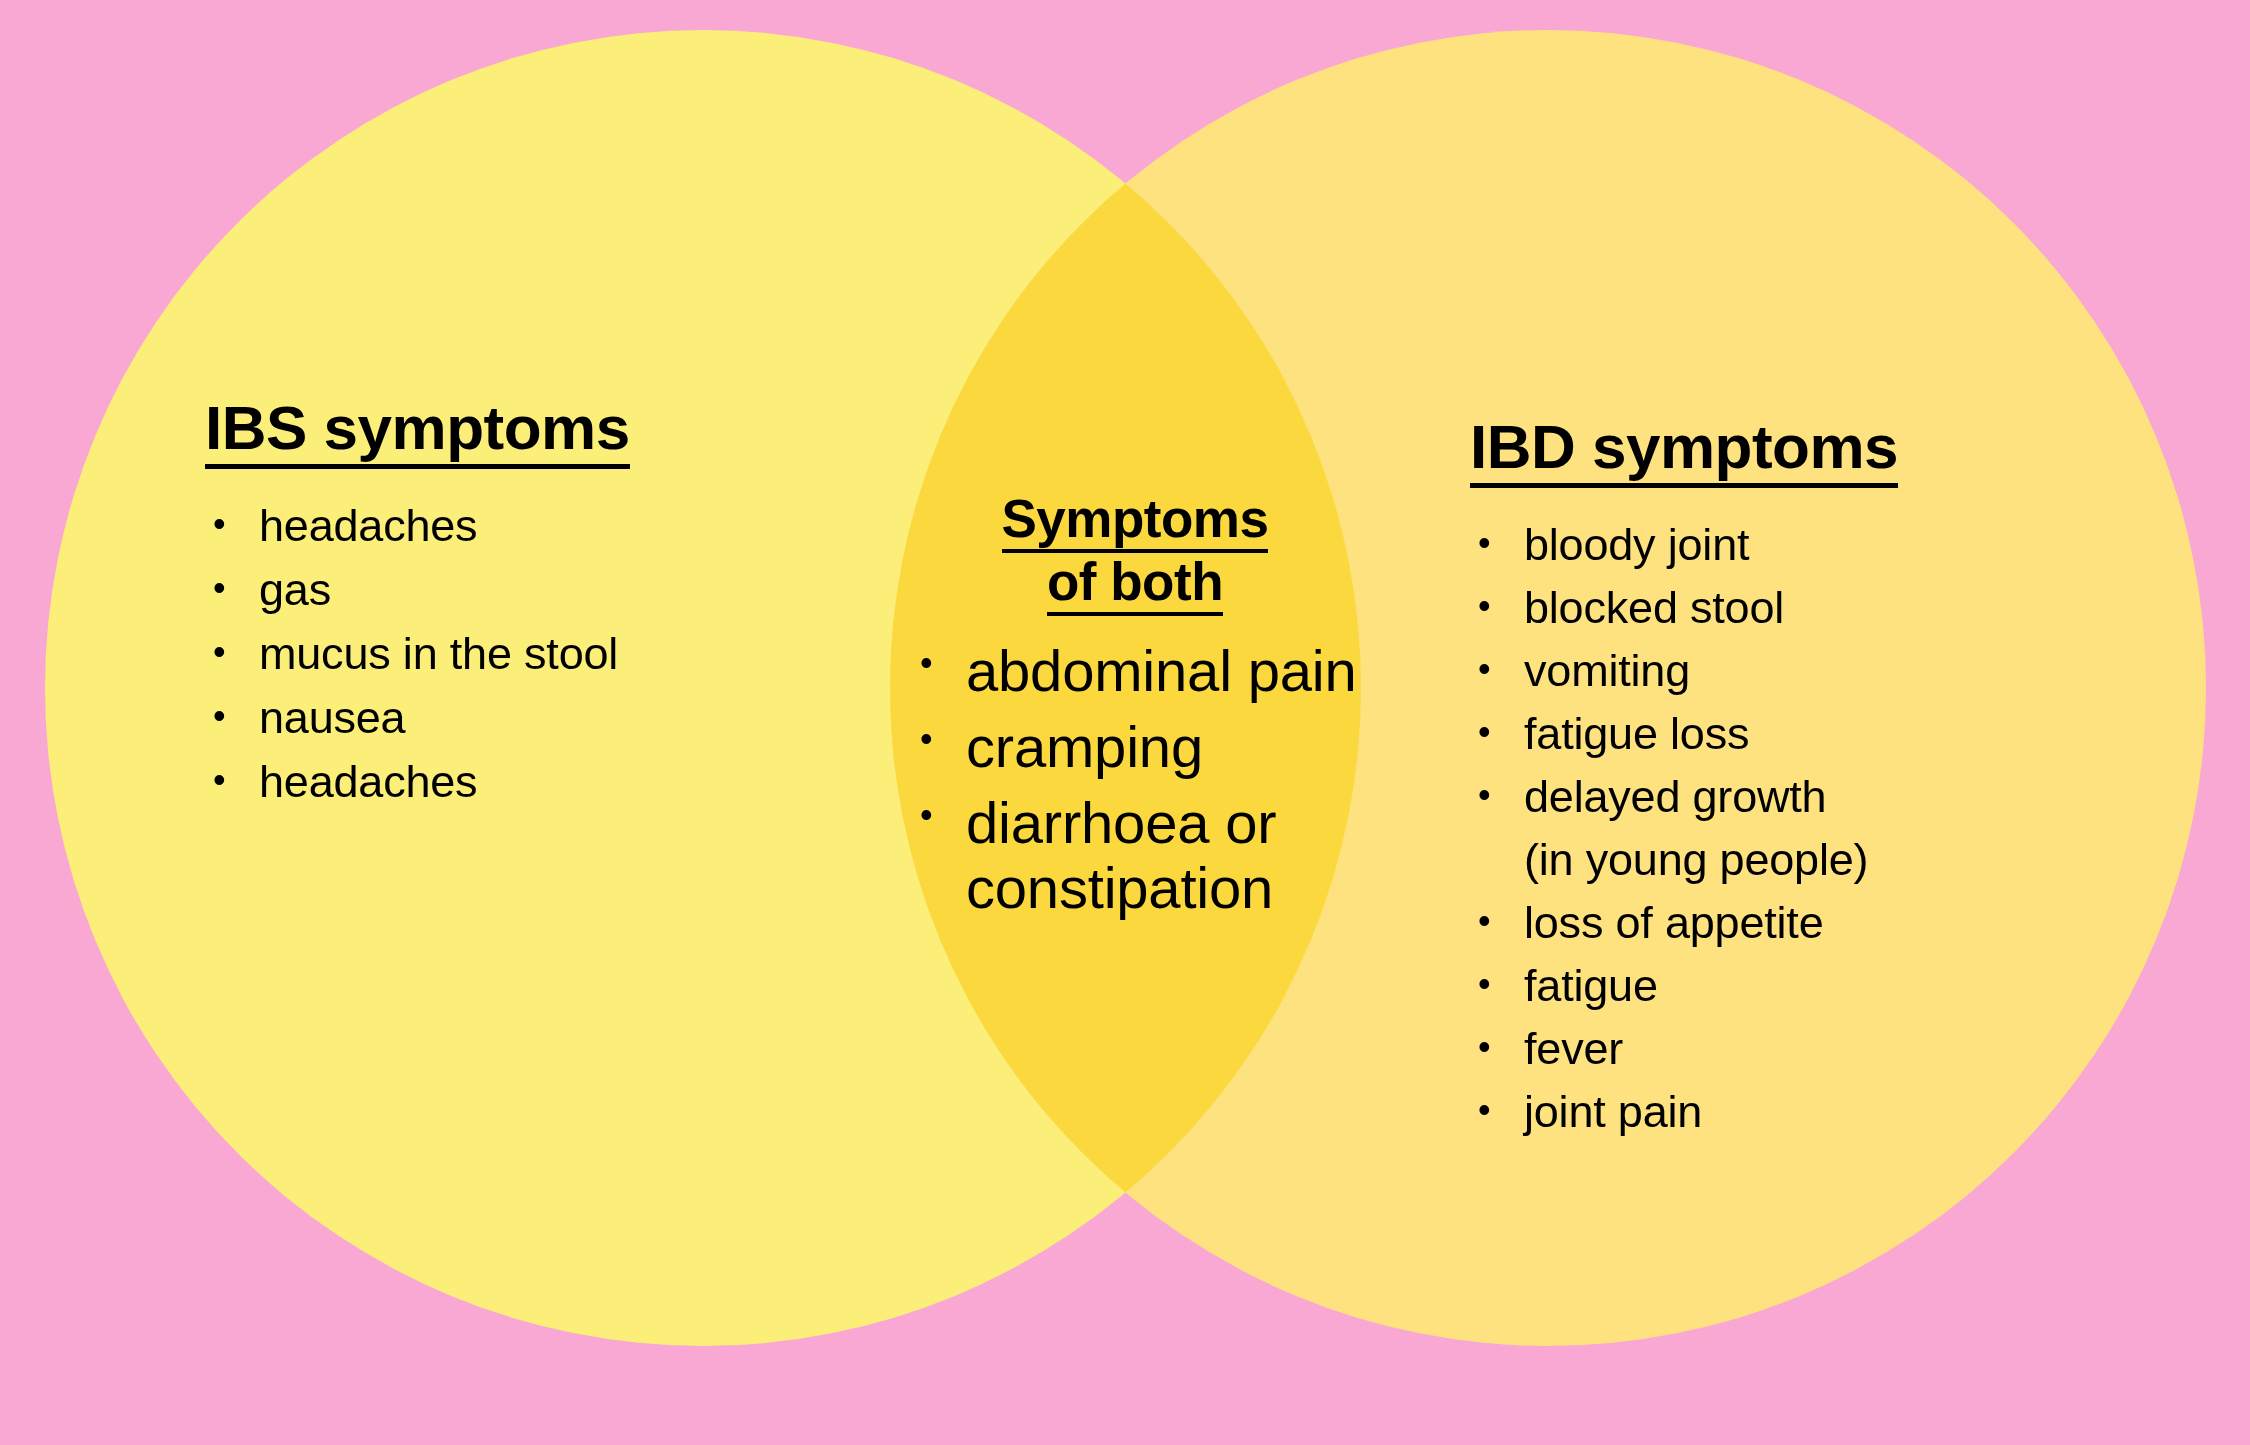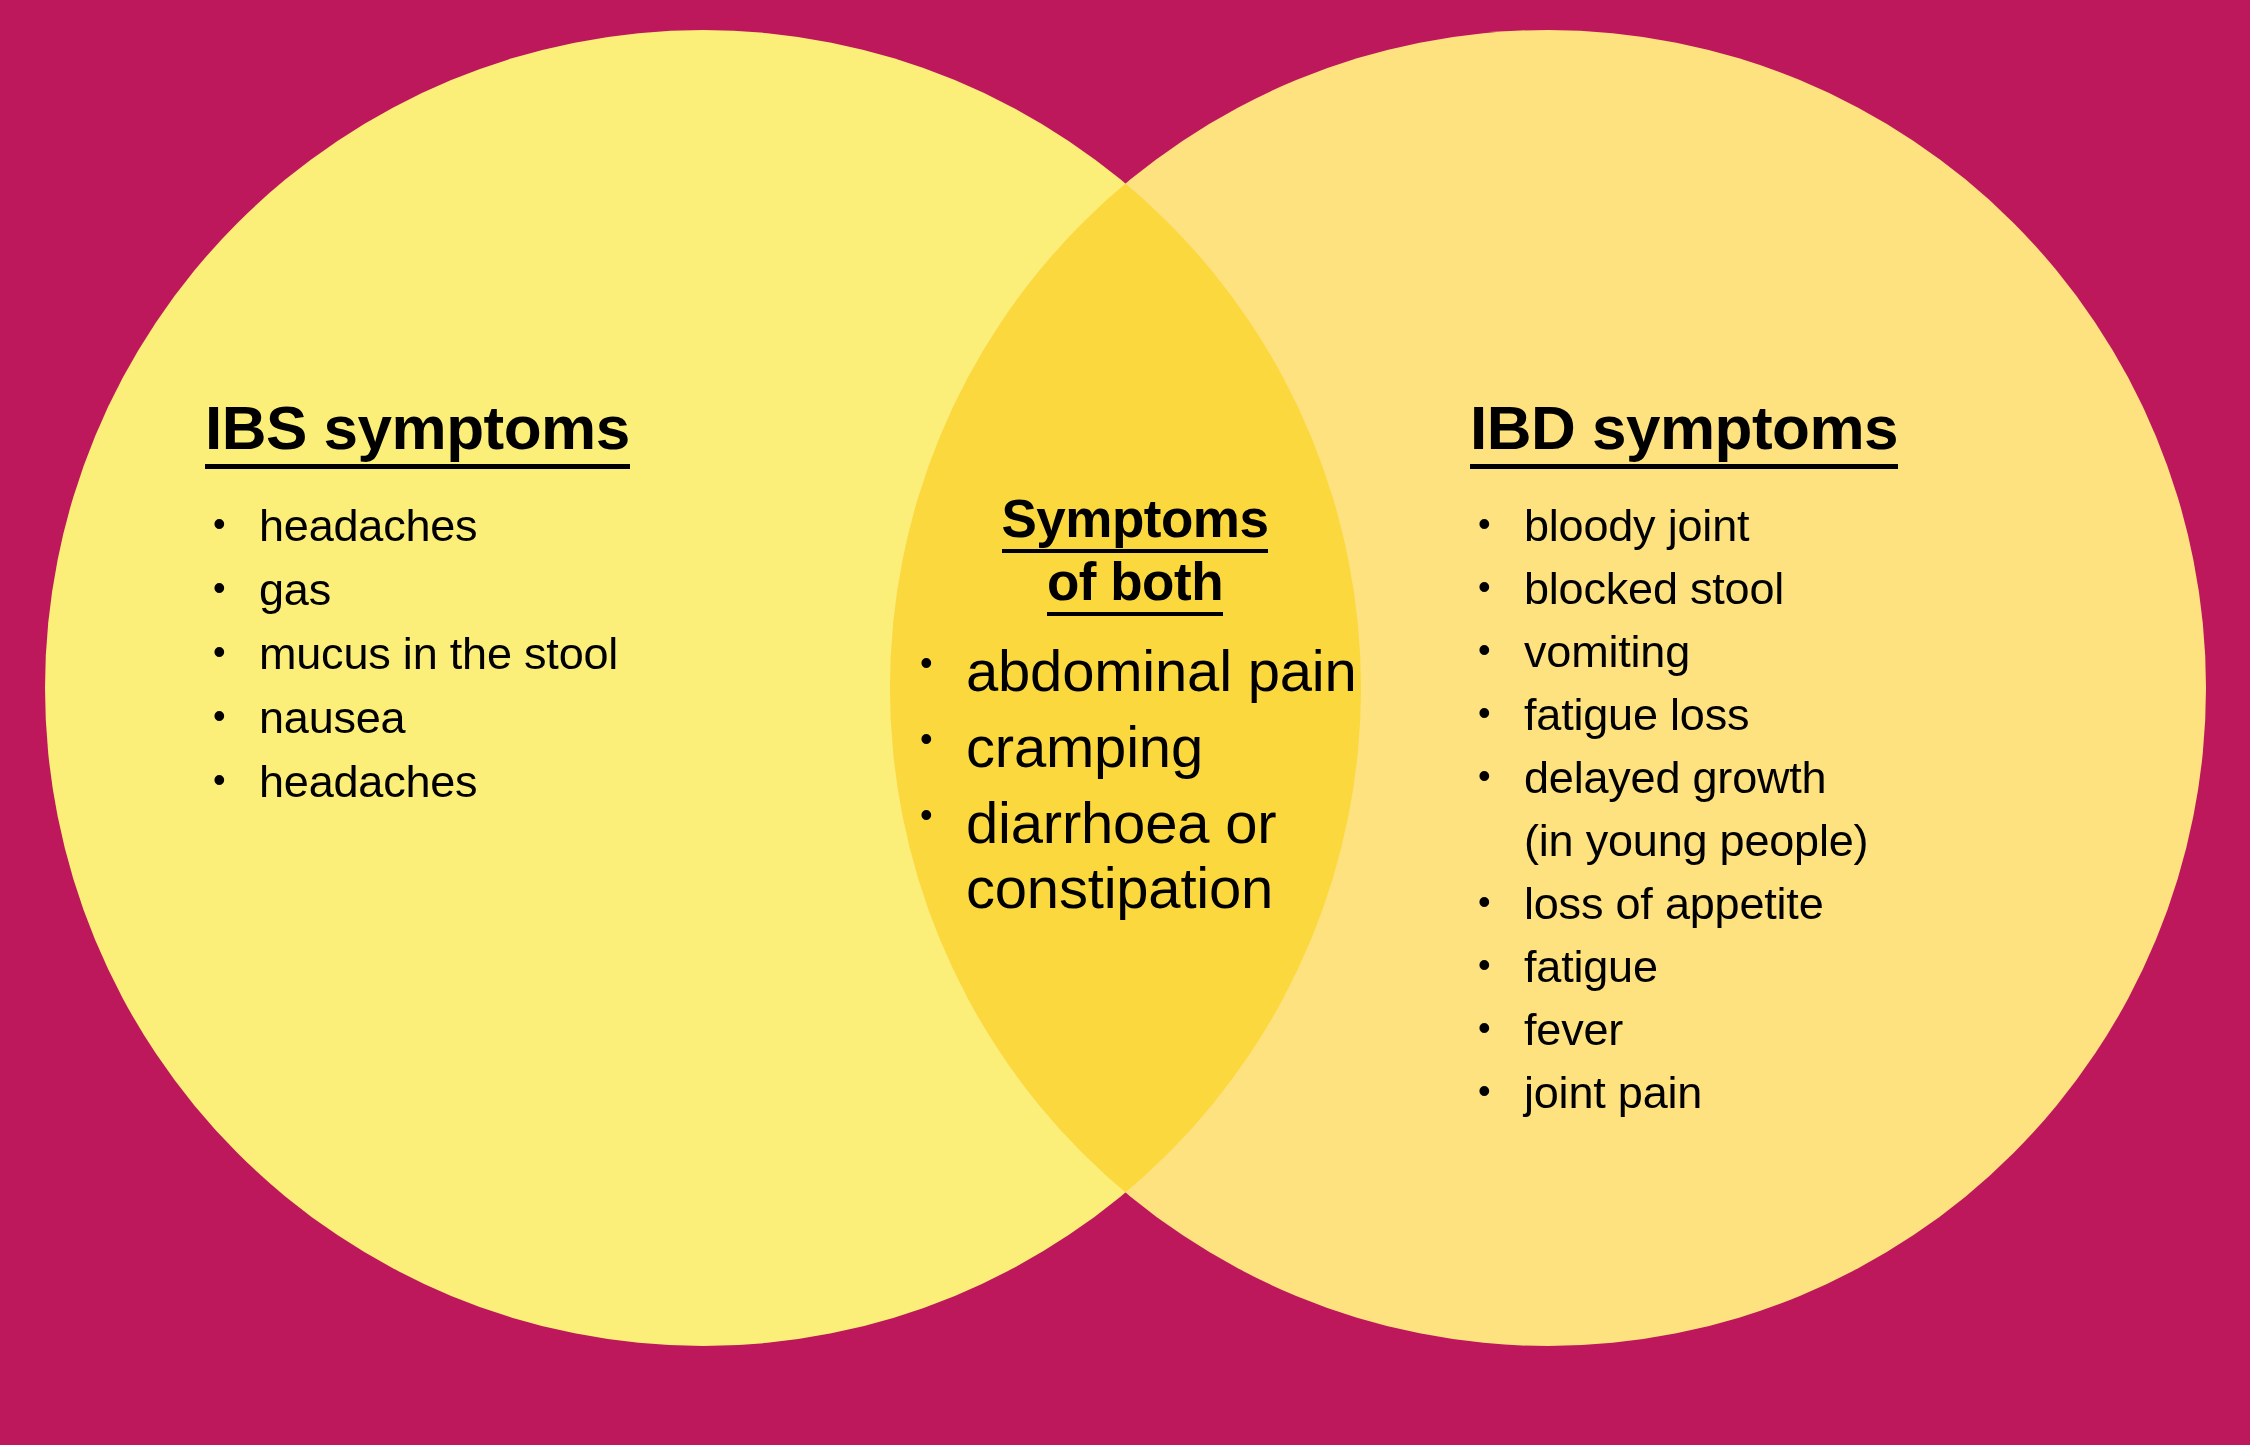--- a/index.html
+++ b/index.html
@@ -12,41 +12,41 @@
     height: 1445px;
     overflow: hidden;
     font-family: "Liberation Sans", sans-serif;
     color: #000000;
   }
 
   #venn-stage {
     position: relative;
     width: 2250px;
     height: 1445px;
-    background: #be185d;
+    background: #f9a8d4;
   }
 
   
   .venn-svg {
     position: absolute;
     top: 0;
     left: 0;
     width: 2250px;
     height: 1445px;
   }
 
   
   .panel {
     position: absolute;
     box-sizing: border-box;
   }
 
   #panel-left  { left: 205px;  top: 395px; width: 640px; }
   #panel-both  { left: 900px;  top: 490px; width: 470px; text-align: center; }
-  #panel-right { left: 1470px; top: 395px; width: 640px; }
+  #panel-right { left: 1470px; top: 414px; width: 640px; }
 
   .panel-title {
     font-size: 62px;
     font-weight: bold;
     line-height: 1.08;
     letter-spacing: -0.5px;
     margin: 0 0 34px 0;
     white-space: nowrap;
   }
   .panel-title .tu {

